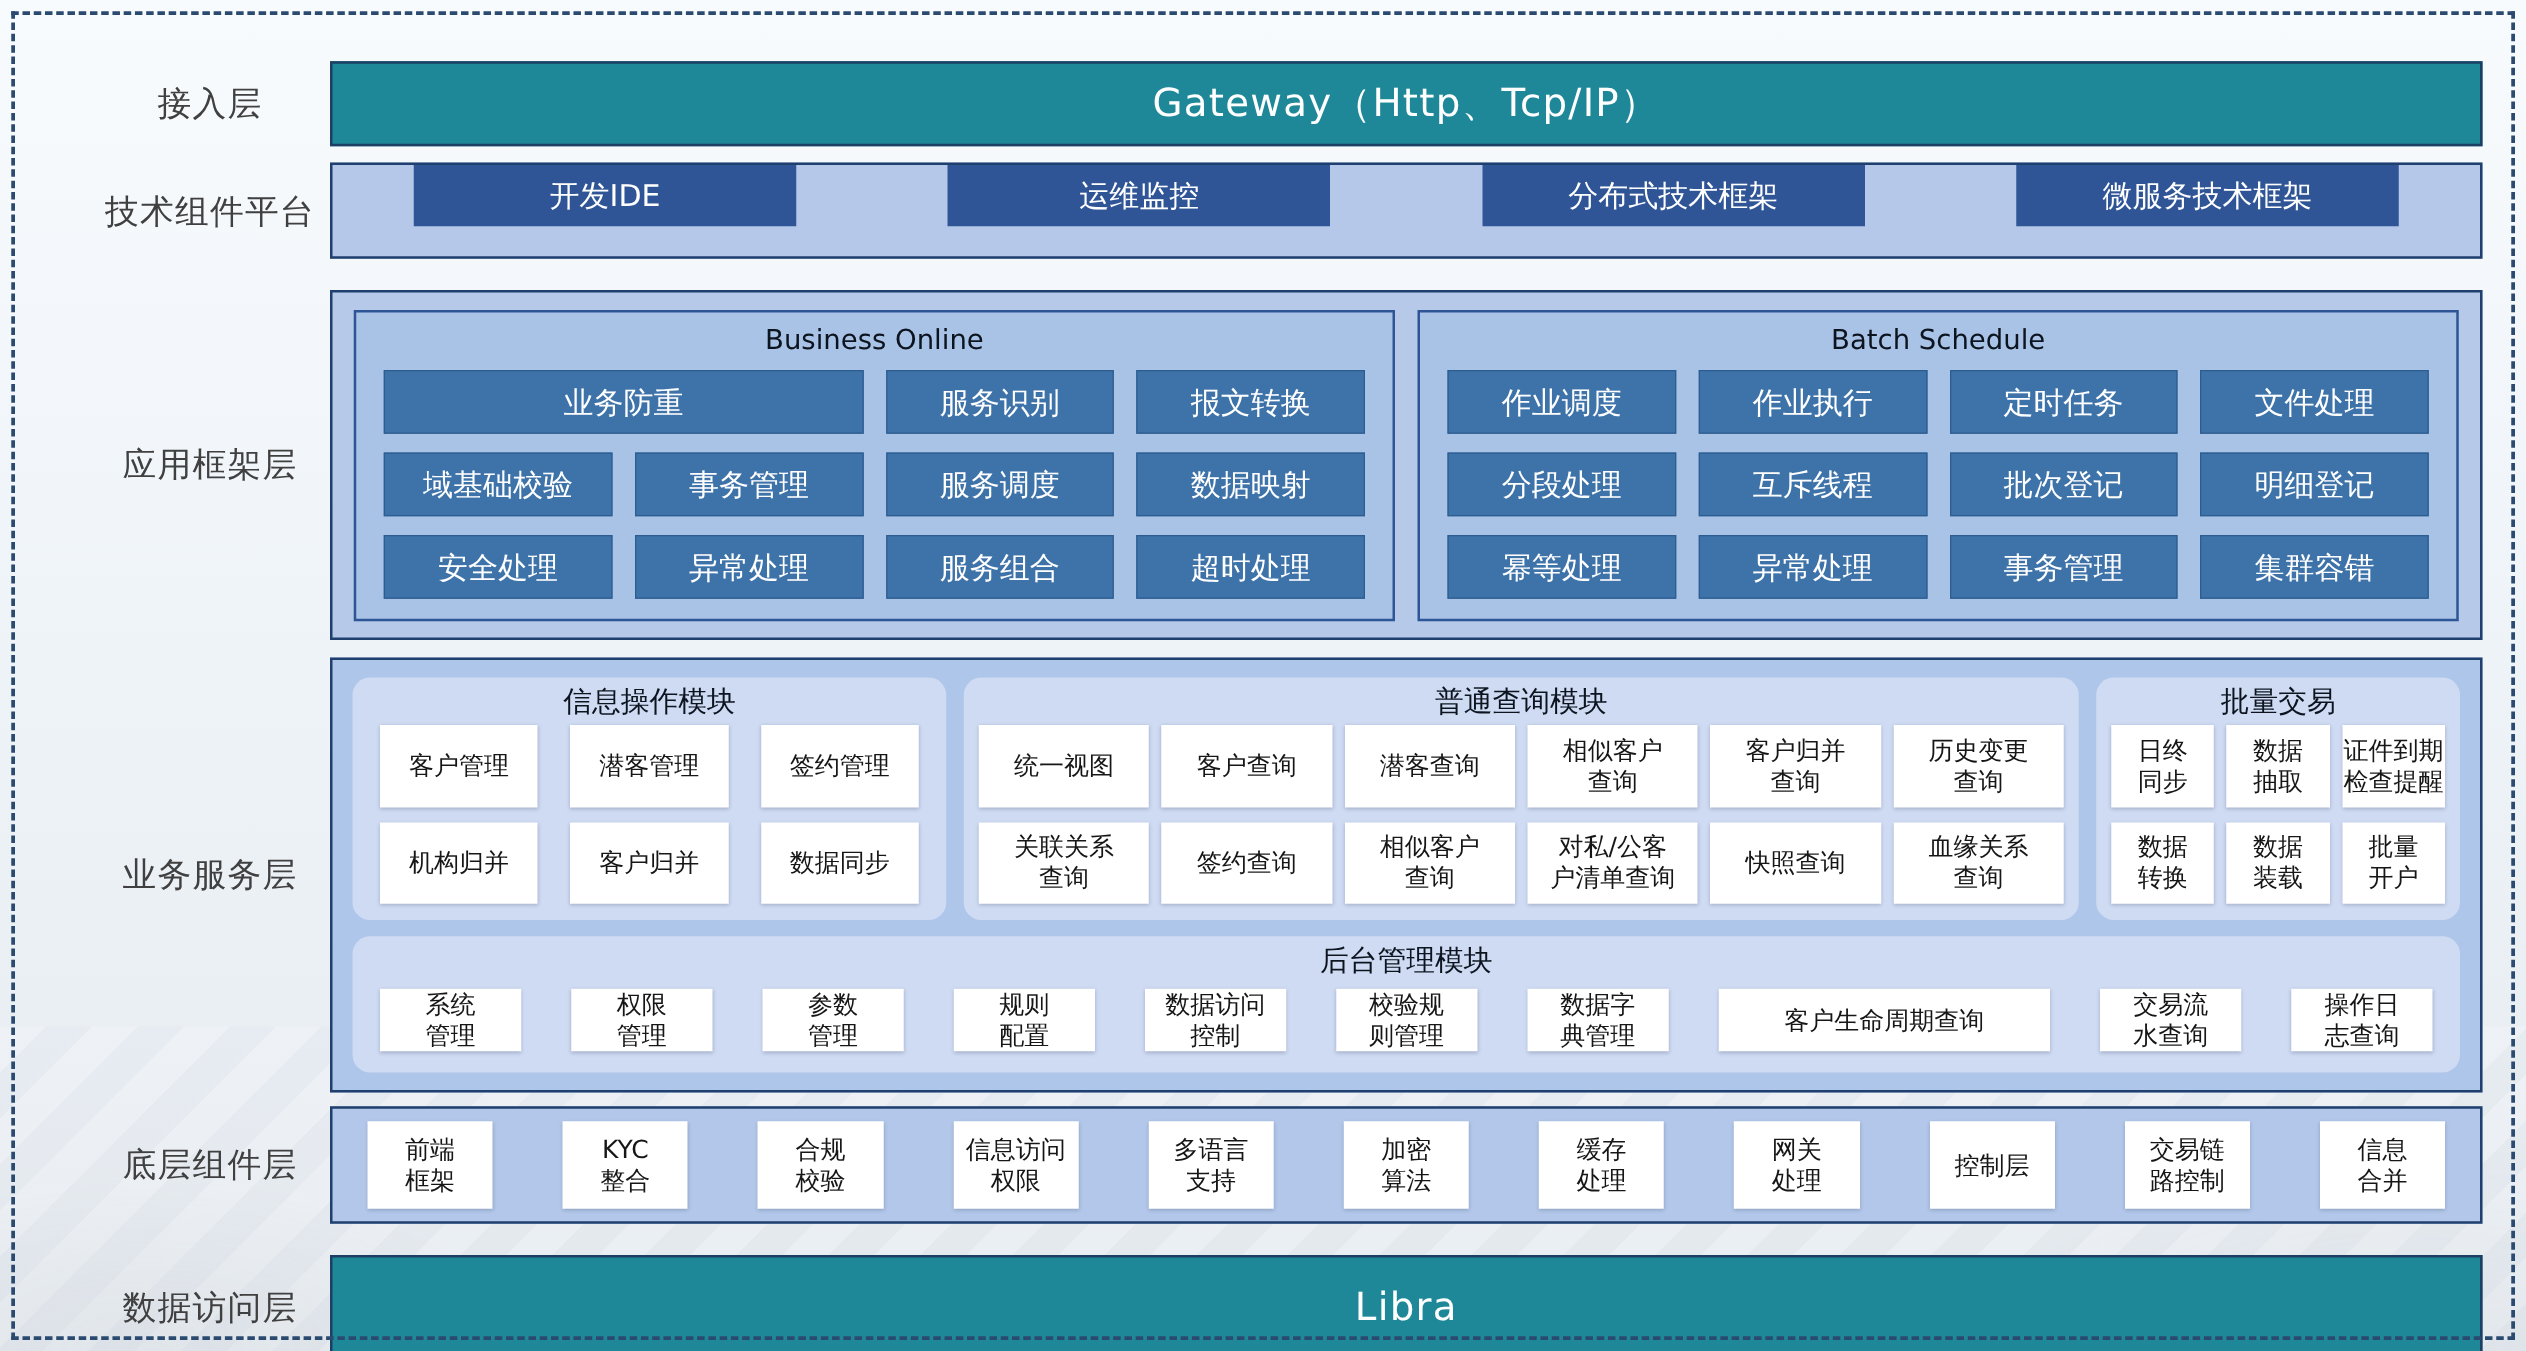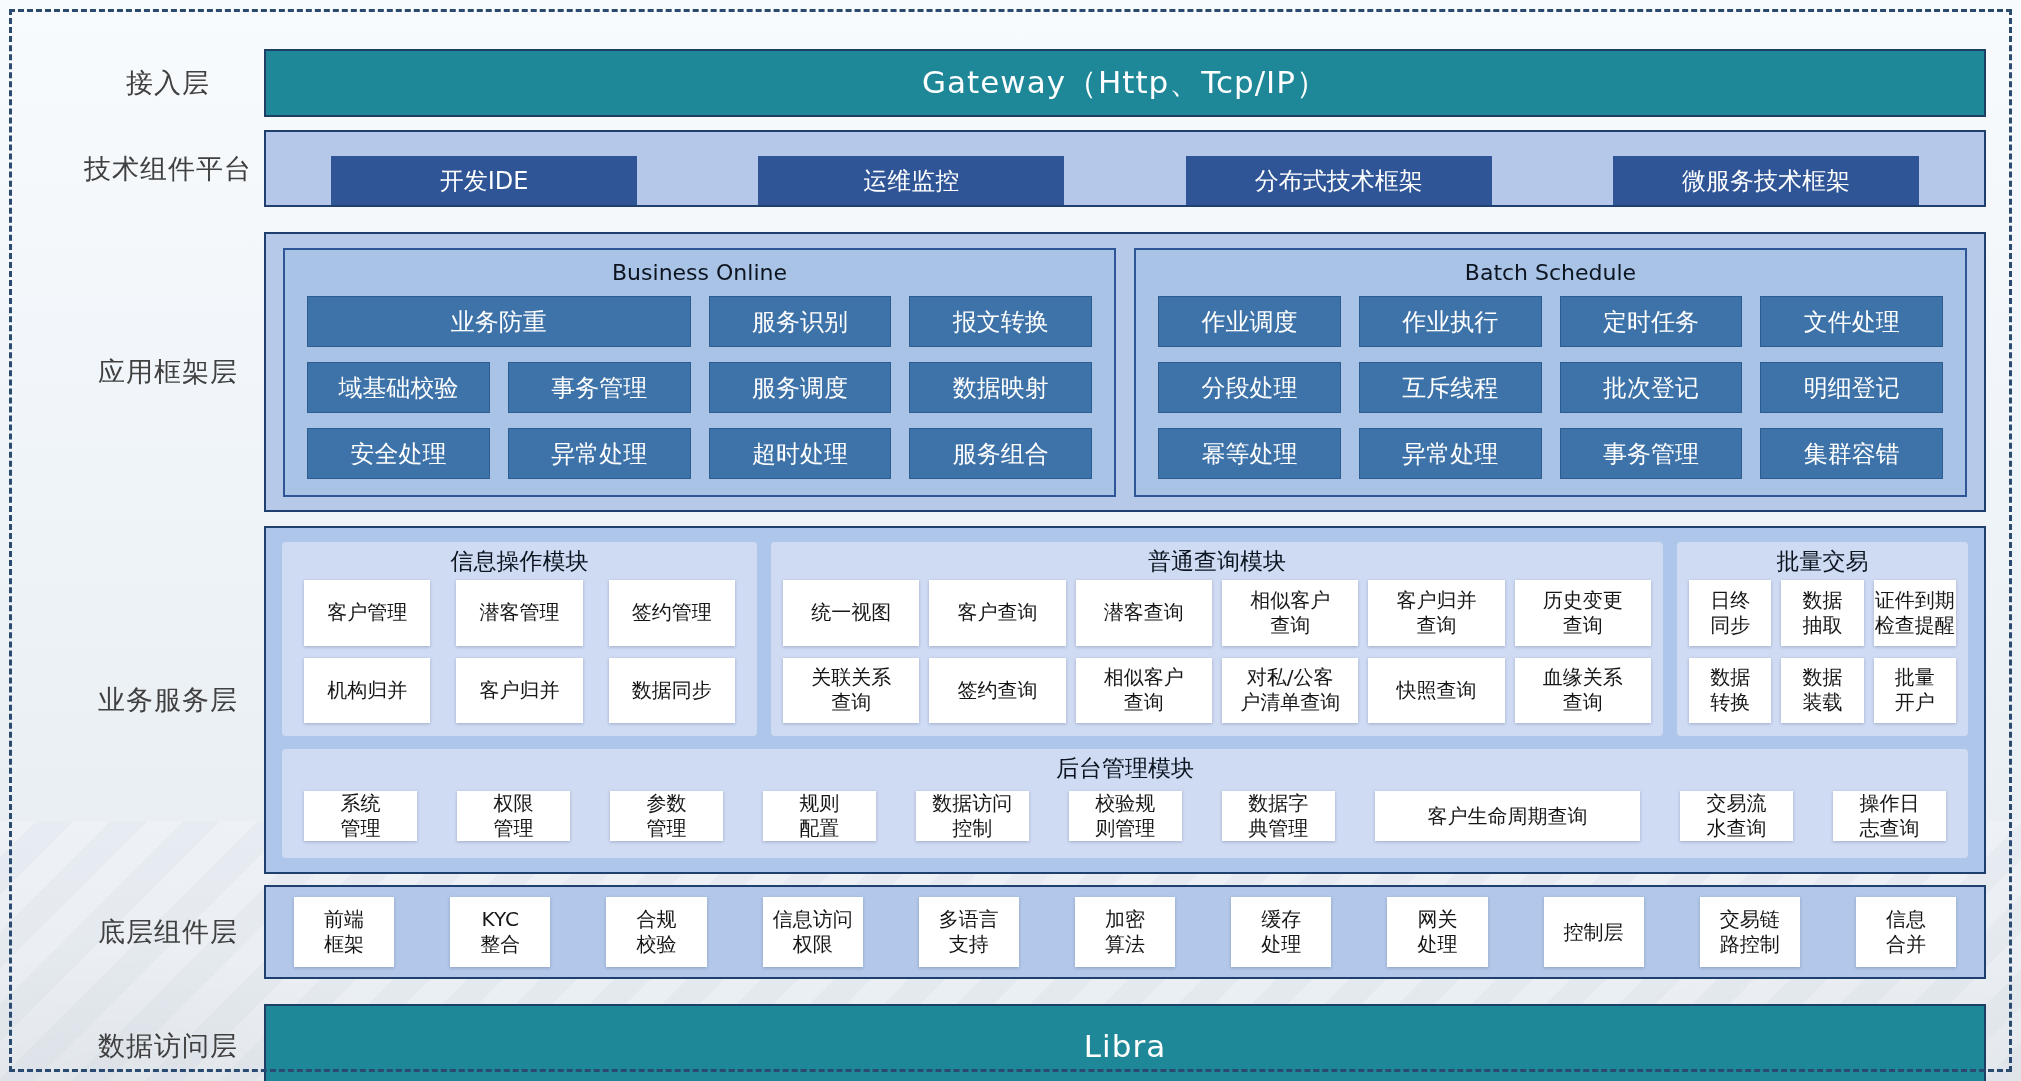--- a/index.html
+++ b/index.html
@@ -28,35 +28,35 @@
 
   
   .row-access{height:68px;margin-top:49px;}
   .row-tech{height:77px;margin-top:13px;}
   .row-framework{height:280px;margin-top:25px;}
   .row-business{height:348px;margin-top:14px;}
   .row-base{height:94px;margin-top:11px;}
   .row-dal{height:84px;margin-top:25px;}
 
   
-  .tech-bar{flex:1;background:#b5c8e9;border:2px solid #1f3f6e;display:flex;align-items:flex-end;justify-content:space-between;padding:0 65px;}
+  .tech-bar{flex:1;background:#b5c8e9;border:2px solid #1f3f6e;display:flex;align-items:flex-start;justify-content:space-between;padding:0 65px;}
   .btn-dark{width:306px;height:49px;background:#2f5597;color:#fff;font-size:24px;display:flex;align-items:center;justify-content:center;}
 
   
   .fw-wrap{flex:1;background:#b7c9e9;border:2px solid #1f3f6e;display:flex;gap:18px;padding:14px 17px 13px;box-sizing:border-box;}
   .fw-panel{flex:1;background:#a9c3e6;border:2px solid #2e5596;display:flex;flex-direction:column;box-sizing:border-box;}
   .fw-title{height:40px;display:flex;align-items:center;justify-content:center;font-size:22px;color:#0c141f;margin-top:2px;}
   .fw-grid{display:grid;grid-template-columns:repeat(4,1fr);auto-rows:1fr;grid-auto-rows:1fr;gap:15px 18px;padding:4px 22px 16px;flex:1;}
   .btn-mid{background:#3e73a9;border:1px solid #2c5c90;color:#fff;font-size:24px;display:flex;align-items:center;justify-content:center;}
   .span2{grid-column:1 / span 2;}
 
   
   .biz-wrap{flex:1;background:#aec6e9;border:2px solid #1f3f6e;display:flex;flex-direction:column;gap:13px;padding:14px 16px;box-sizing:border-box;}
   .biz-top{display:flex;gap:14px;height:207px;}
-  .module{background:#cfdaf3;border-radius:4px;display:flex;flex-direction:column;box-sizing:border-box;padding-bottom:13px;}
+  .module{background:#cfdaf3;border-radius:14px;display:flex;flex-direction:column;box-sizing:border-box;padding-bottom:13px;}
   .m-info{flex:475;}
   .m-query{flex:892;}
   .m-batch{flex:291;}
   .module-title{height:38px;display:flex;align-items:center;justify-content:center;font-size:23px;color:#0c141f;}
   .g3{display:grid;grid-template-columns:repeat(3,1fr);gap:12px 26px;padding:0 22px;flex:1;}
   .g3s{display:grid;grid-template-columns:repeat(3,1fr);gap:12px 10px;padding:0 12px;flex:1;}
   .g6{display:grid;grid-template-columns:repeat(6,1fr);gap:12px 10px;padding:0 12px;flex:1;}
   .wbox{background:#ffffff;box-shadow:0 1px 3px rgba(30,45,70,.25);display:flex;align-items:center;justify-content:center;text-align:center;font-size:20px;color:#161616;line-height:1.25;white-space:pre-line;}
   .module-admin{flex:1;}
   .admin-row{display:flex;gap:40px;padding:4px 22px;flex:1;}
@@ -111,22 +111,22 @@
             <div class="fw-grid">
               <div class="btn-mid span2">业务防重</div>
               <div class="btn-mid">服务识别</div>
               <div class="btn-mid">报文转换</div>
               <div class="btn-mid">域基础校验</div>
               <div class="btn-mid">事务管理</div>
               <div class="btn-mid">服务调度</div>
               <div class="btn-mid">数据映射</div>
               <div class="btn-mid">安全处理</div>
               <div class="btn-mid">异常处理</div>
+              <div class="btn-mid">服务组合</div>
               <div class="btn-mid">超时处理</div>
-              <div class="btn-mid">服务组合</div>
             </div>
           </div>
 
           <div class="fw-panel">
             <div class="fw-title">Batch Schedule</div>
             <div class="fw-grid">
               <div class="btn-mid">作业调度</div>
               <div class="btn-mid">作业执行</div>
               <div class="btn-mid">定时任务</div>
               <div class="btn-mid">文件处理</div>

